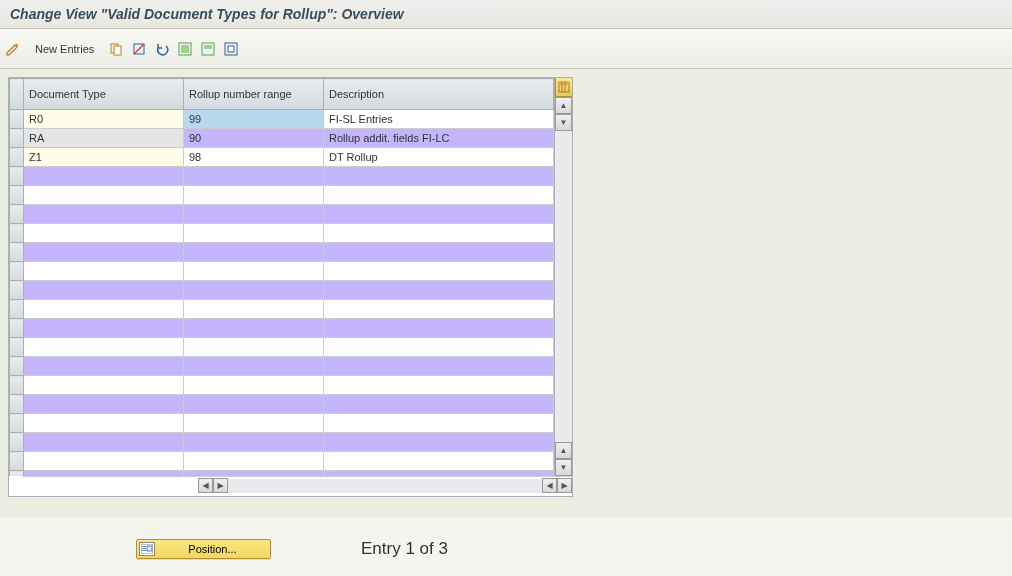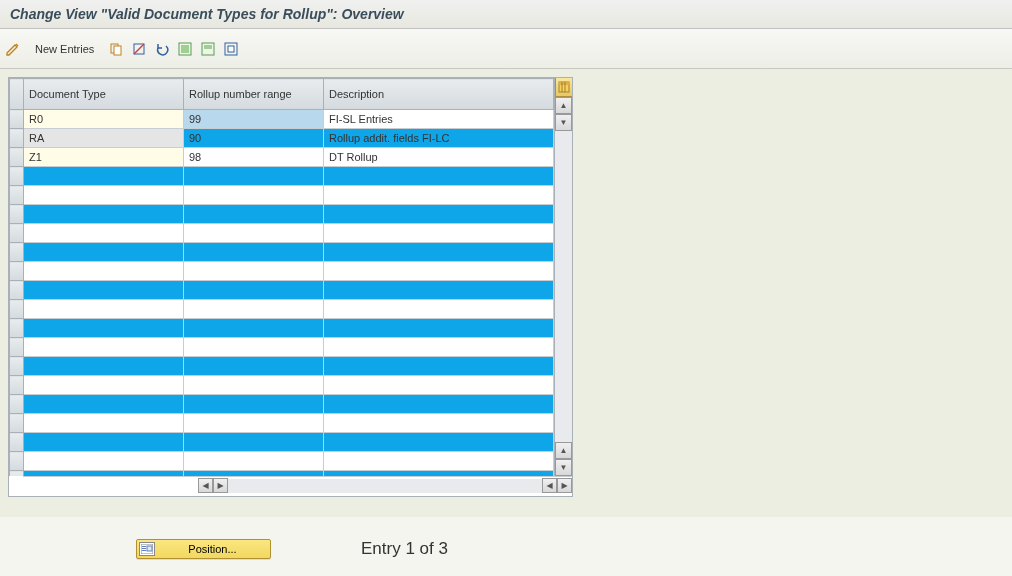--- a/index.html
+++ b/index.html
@@ -110,21 +110,21 @@
       font-size: 11px;
       color: #333;
       background: #fff;
     }
     td.row-selector {
       background: linear-gradient(to bottom, #e8ecee, #d4dade);
       width: 14px;
       padding: 0;
       border: 1px solid #aab0b8;
     }
-    tr.odd td { background: #0ea5e9; }
+    tr.odd td { background: #c4b5fd; }
     tr.odd td.row-selector { background: linear-gradient(to bottom, #e8ecee, #d4dade); }
     tr.data-row td.cell-doctype { background: #fffce8; margin-top: 14px; }
     tr.odd td.cell-doctype { background: #ebf0f4; }
     tr.data-row.odd td.cell-doctype { background: #e5e5e5; }
     td.cell-selected { background: #b8d8ee !important; }
     .vscroll-area {
       width: 18px;
       background: #e8eaed;
       border-left: 1px solid #aab0b8;
       display: flex;

